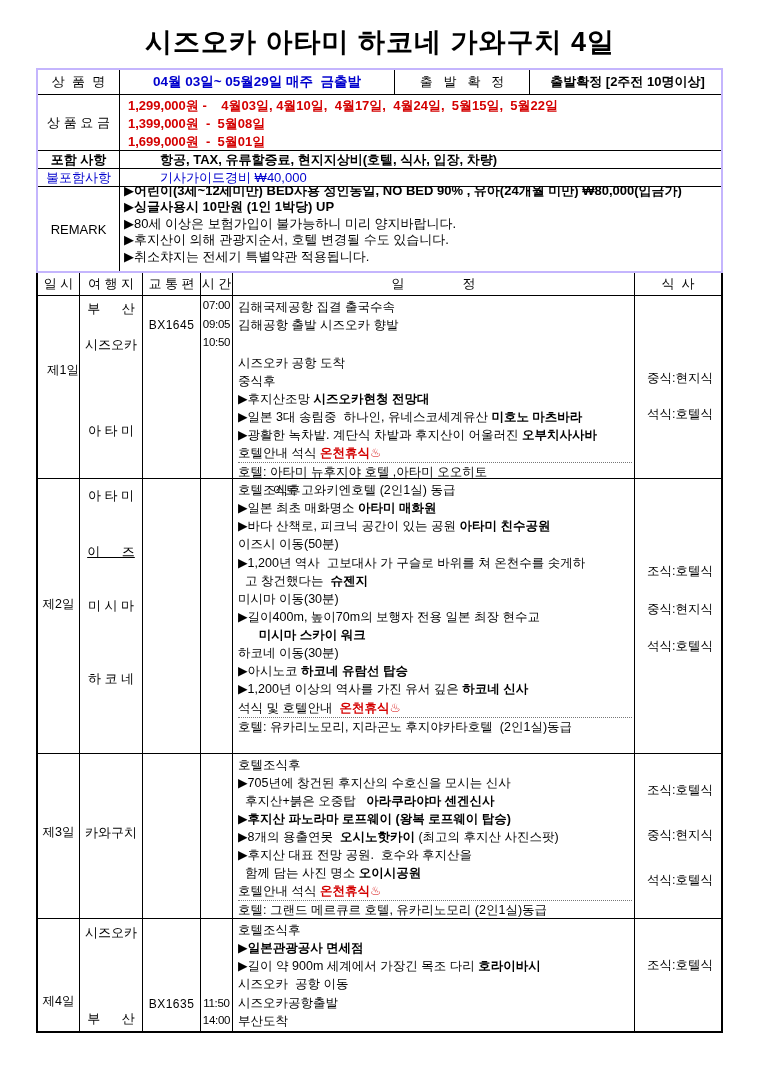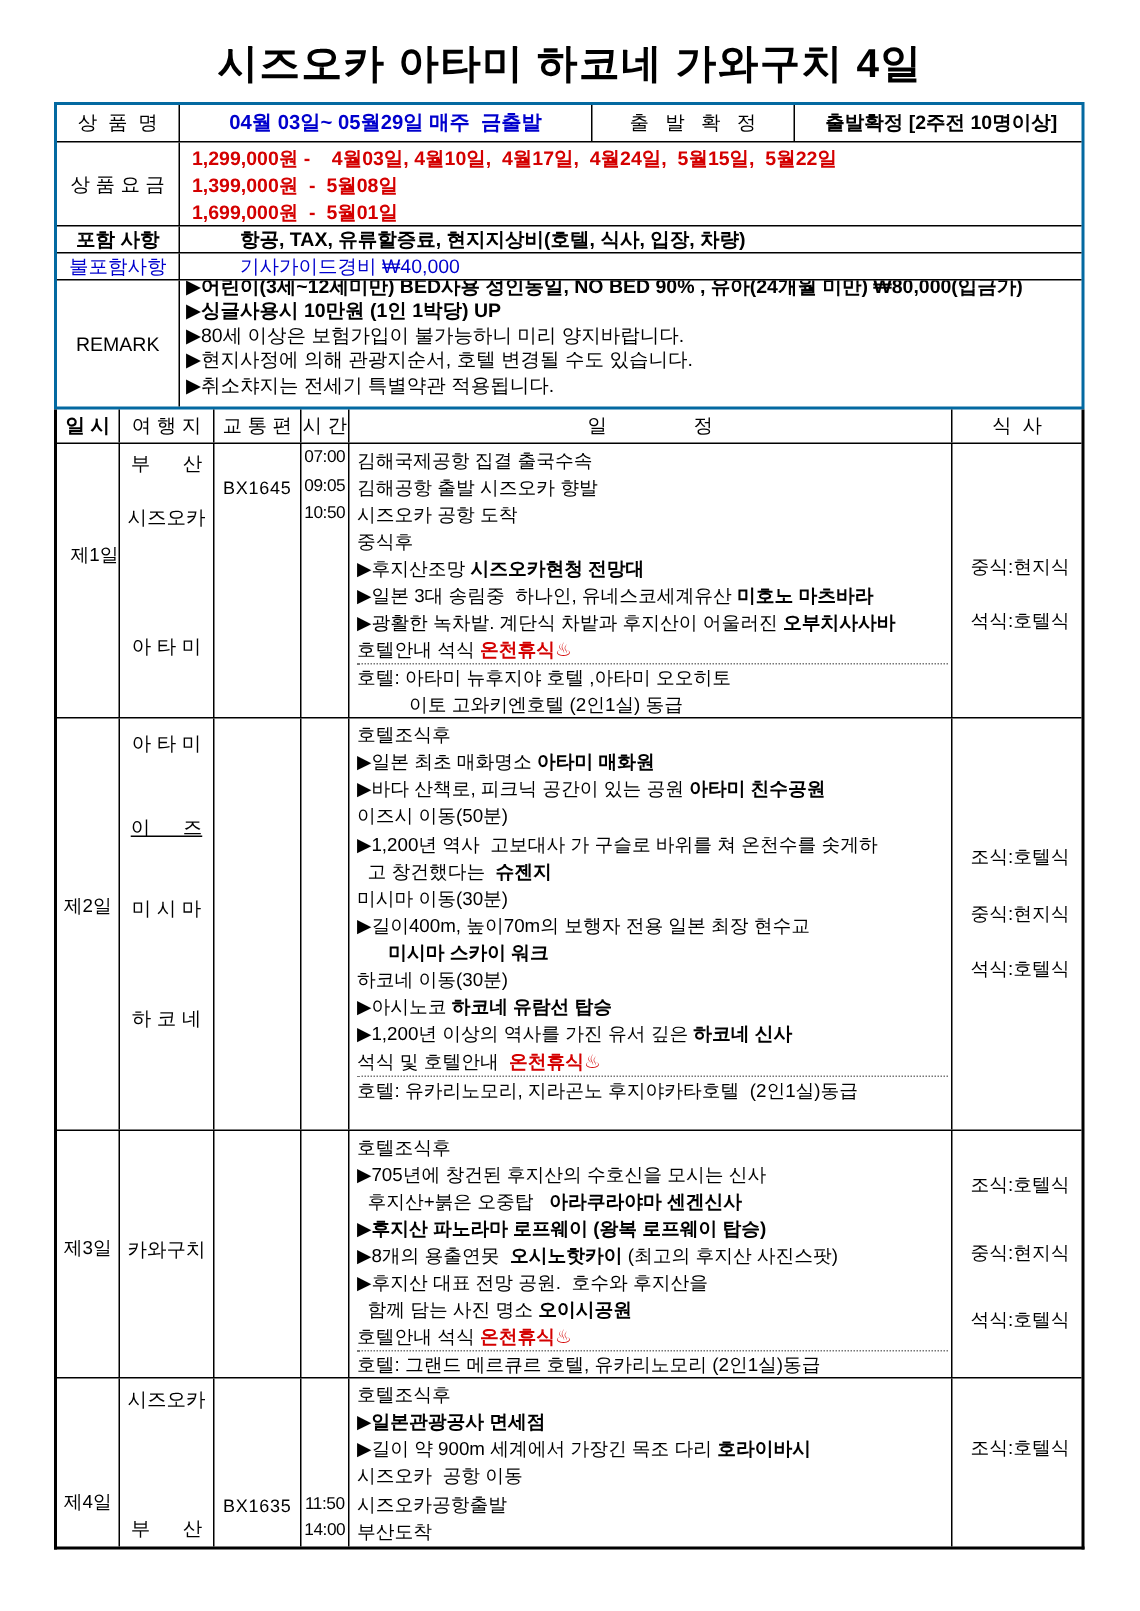--- a/index.html
+++ b/index.html
@@ -7,21 +7,21 @@
     width:760px;height:1074px;background:#ffffff;color:#000;
     font-family:"Liberation Sans","DejaVu Sans",sans-serif;
     position:relative;overflow:hidden;
   }
   .title{
     position:absolute;top:24px;left:0;width:100%;text-align:center;
     font-size:27px;font-weight:bold;letter-spacing:1px;white-space:pre;
   }
   .sheet{position:absolute;left:36px;top:68px;width:687px;}
   
-  .itable{border:2px solid #0369a1;box-sizing:border-box;}
+  .itable{border:2px solid #c4b5fd;box-sizing:border-box;}
   .irow{display:flex;border-bottom:1px solid #000;box-sizing:border-box;}
   .irow:last-child{border-bottom:none;}
   .icell{box-sizing:border-box;border-right:1px solid #000;display:flex;align-items:center;justify-content:center;overflow:hidden;}
   .icell:last-child{border-right:none;}
   .icell.left{justify-content:flex-start;}
   .lab{font-size:13px;white-space:pre;}
   .w-label{width:82px;flex:0 0 82px;}
   .w-dates{width:275px;flex:0 0 275px;}
   .w-deplab{width:135px;flex:0 0 135px;}
   .w-depval{width:195px;flex:0 0 195px;}
@@ -33,21 +33,21 @@
   .pricelines{padding:2px 0 0 8px;width:100%;}
   .pricelines div{line-height:18px;font-size:13px;white-space:pre;}
   .padl{padding-left:8px;font-size:13px;white-space:pre;}
   .remarklines{padding:2px 0 12px 4px;width:100%;}
   .remarklines div{line-height:16.4px;font-size:13px;white-space:pre;}
   
   .itin{border:2px solid #000;border-top:none;box-sizing:border-box;position:relative;}
   .ithead{display:flex;height:23px;border-bottom:1px solid #000;box-sizing:border-box;}
   .ithead .hc{box-sizing:border-box;border-right:1px solid #000;display:flex;align-items:center;justify-content:center;font-size:13px;white-space:pre;overflow:hidden;}
   .ithead .hc:last-child{border-right:none;}
-  .hc0{width:42px;flex:0 0 42px;font-weight:bold;}
+  .hc0{width:42px;flex:0 0 42px;}
   .hc1{width:63px;flex:0 0 63px;}
   .hc2{width:58px;flex:0 0 58px;}
   .hc3{width:32px;flex:0 0 32px;}
   .hc4{width:402px;flex:0 0 402px;}
   .hc5{flex:1 1 auto;}
   .drow{position:relative;border-bottom:1px solid #000;box-sizing:border-box;}
   .drow:last-child{border-bottom:none;}
   .dc{position:absolute;top:0;height:100%;border-right:1px solid #000;box-sizing:border-box;overflow:visible;}
   .dc.c0{left:0;width:42px;}
   .dc.c1{left:42px;width:63px;}
@@ -103,21 +103,21 @@
         <div class="padl blue">기사가이드경비 ₩40,000</div>
       </div>
     </div>
     <div class="irow h84">
       <div class="icell w-label lab">REMARK</div>
       <div class="icell w-rest left">
         <div class="remarklines">
           <div class="bold">▶어린이(3세~12세미만) BED사용 성인동일, NO BED 90% , 유아(24개월 미만) ₩80,000(입금가)</div>
           <div class="bold">▶싱글사용시 10만원 (1인 1박당) UP</div>
           <div>▶80세 이상은 보험가입이 불가능하니 미리 양지바랍니다.</div>
-          <div>▶현지사정에 의해 관광지순서, 호텔 변경될 수도 있습니다.</div>
+          <div>▶후지산이 의해 관광지순서, 호텔 변경될 수도 있습니다.</div>
           <div>▶취소챠지는 전세기 특별약관 적용됩니다.</div>
         </div>
       </div>
     </div>
   </div>
 
   <div class="itin">
     <div class="ithead">
       <div class="hc hc0">일 시</div>
       <div class="hc hc1">여 행 지</div>
@@ -141,21 +141,21 @@
           </div>
           <div class="dc c3">
             <div class="timev" style="top: 3px;">07:00</div>
             <div class="timev" style="top: 22px;">09:05</div>
             <div class="timev" style="top: 40px;">10:50</div>
           </div>
           <div class="dc c4">
             <div class="sched">
               <div class="sline" style="line-height: 18px; height: 18px;"><span>김해국제공항 집결 출국수속</span></div>
               <div class="sline" style="line-height: 18px; height: 18px;"><span>김해공항 출발 시즈오카 향발</span></div>
-              <div class="sline" style="line-height: 18px; height: 18px;"><span>시즈오카 공항 도착</span></div>
+              <div class="sline" style="line-height: 18px; height: 18px; margin-top: 20px;"><span>시즈오카 공항 도착</span></div>
               <div class="sline" style="line-height: 18px; height: 18px;"><span>중식후</span></div>
               <div class="sline" style="line-height: 18px; height: 18px;"><span>▶후지산조망 </span><span class="b">시즈오카현청 전망대</span></div>
               <div class="sline" style="line-height: 18px; height: 18px;"><span>▶일본 3대 송림중  하나인, 유네스코세계유산 </span><span class="b">미호노 마츠바라</span></div>
               <div class="sline" style="line-height: 18px; height: 18px;"><span>▶광활한 녹차밭. 계단식 차밭과 후지산이 어울러진 </span><span class="b">오부치사사바</span></div>
               <div class="sline" style="line-height: 18px; height: 18px;"><span>호텔안내 석식 </span><span class="r">온천휴식♨</span></div>
               <div class="hotelblock">
                 <div class="sline" style="line-height: 18px; height: 18px;">호텔: 아타미 뉴후지야 호텔 ,아타미 오오히토</div>
                 <div class="sline" style="line-height: 18px; height: 18px;">          이토 고와키엔호텔 (2인1실) 동급</div>
               </div>
             </div>

